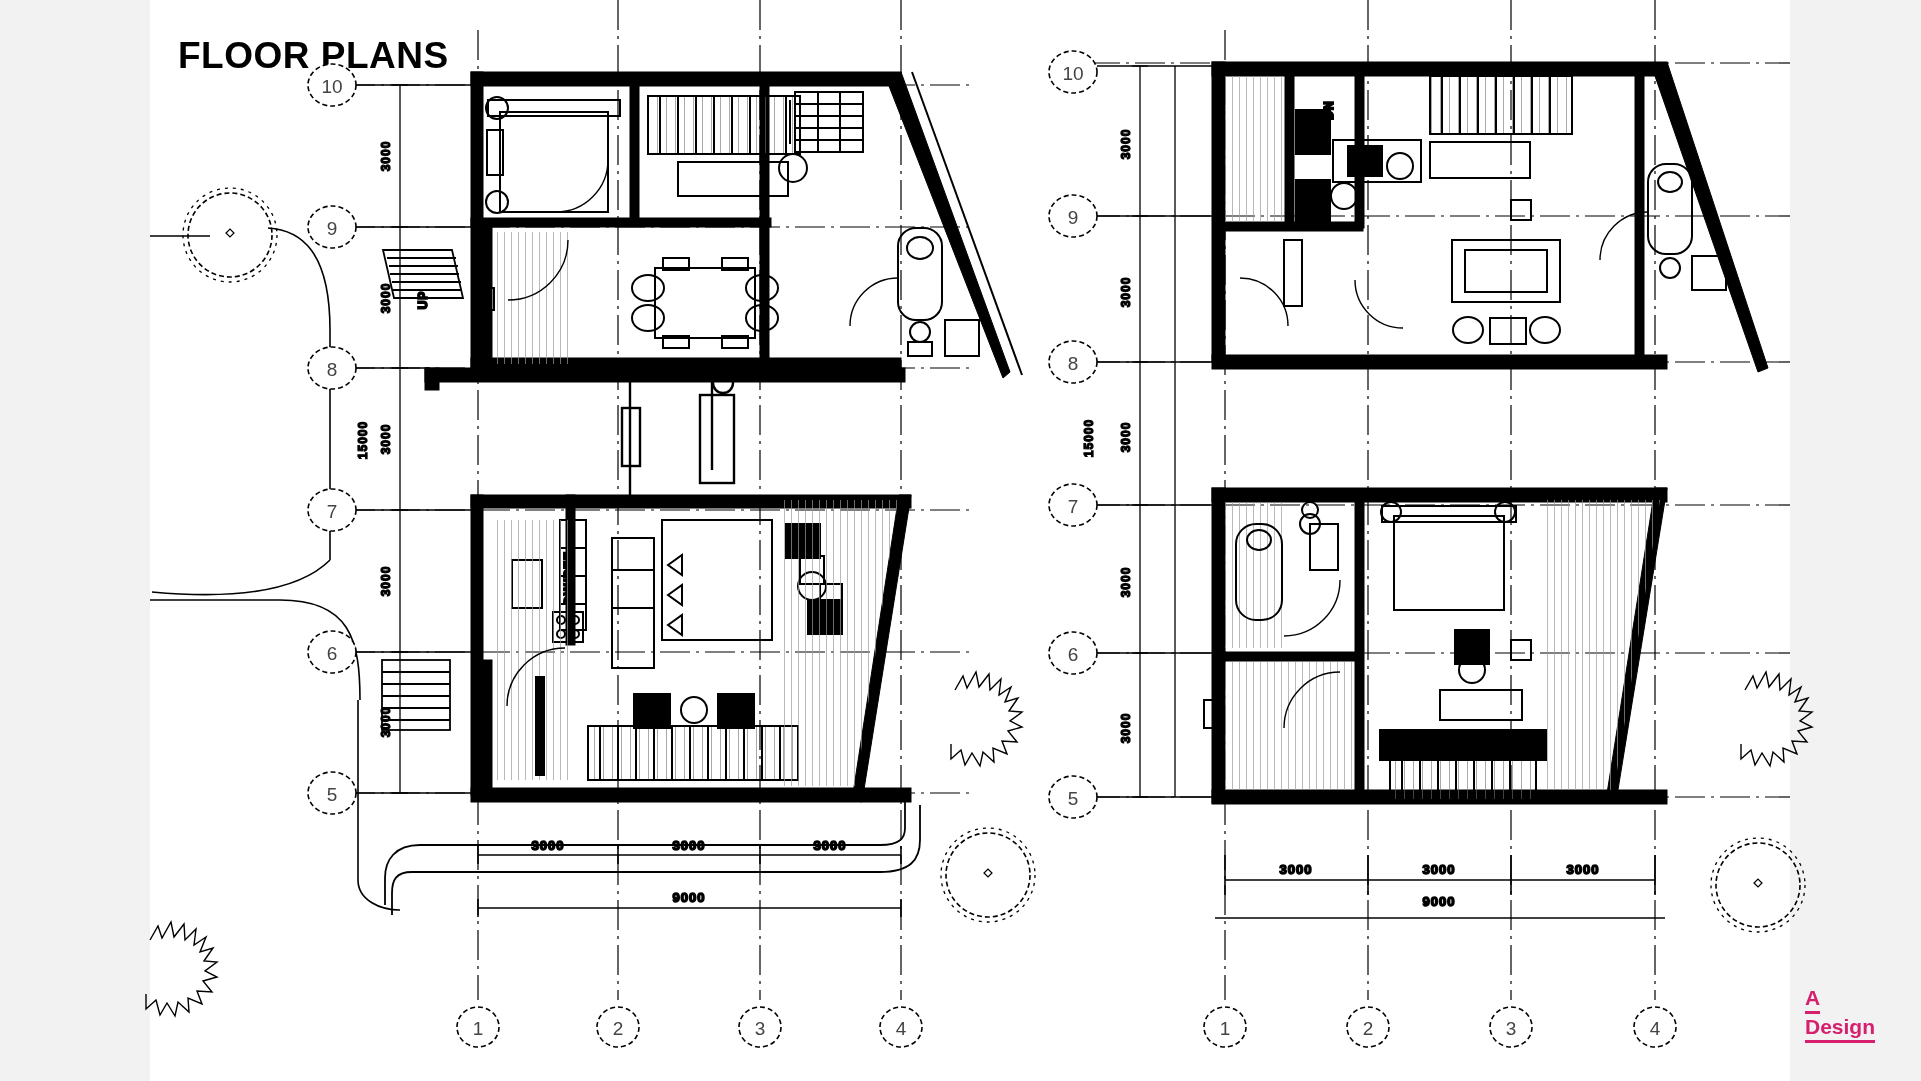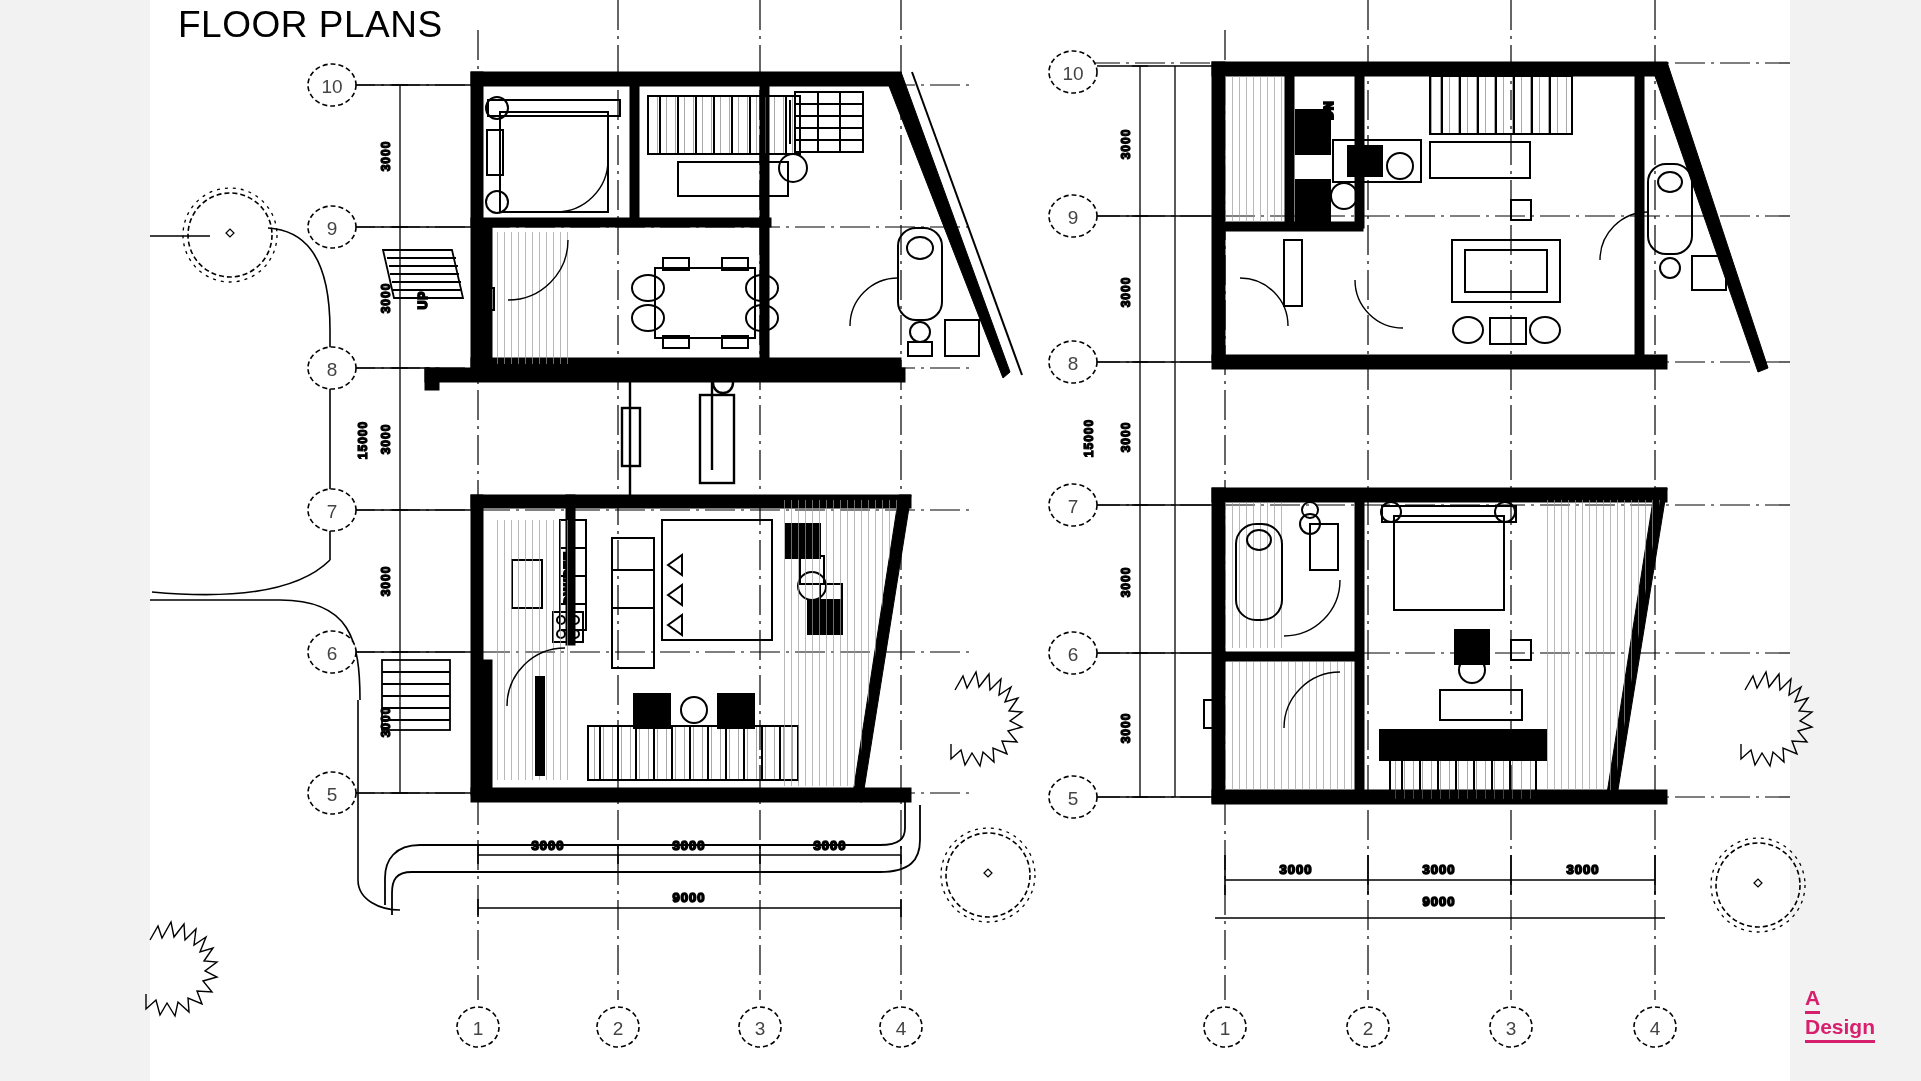--- a/index.html
+++ b/index.html
@@ -1,19 +1,19 @@
 <!DOCTYPE html>
 <html><head>
 <meta charset="utf-8">
 <style>
   html,body{margin:0;padding:0;background:#f2f2f2;}
   body{width:1921px;height:1081px;overflow:hidden;font-family:"Liberation Sans",sans-serif;}
   #sheet{position:relative;width:1921px;height:1081px;background:#f2f2f2;}
   #paper{position:absolute;left:150px;top:0;width:1640px;height:1081px;background:#ffffff;}
-  .ttl{position:absolute;left:178px;top:4px;font-size:37px;font-weight:normal;letter-spacing:.5px;color:#000;}
+  .ttl{position:absolute;left:178px;top:35px;font-size:37px;font-weight:bold;letter-spacing:.5px;color:#000;}
   svg{position:absolute;left:0;top:0;}
   .bub text{font-family:"Liberation Sans",sans-serif;font-size:19px;fill:#444;text-anchor:middle;dominant-baseline:central;font-weight:normal;}
   .dimtxt{font-family:"Liberation Sans",sans-serif;font-size:13px;font-weight:bold;fill:#000;text-anchor:middle;letter-spacing:1px;}
   .vdim{font-family:"Liberation Sans",sans-serif;font-size:12px;font-weight:bold;fill:#000;text-anchor:middle;letter-spacing:1px;}
   .logo{position:absolute;left:1805px;top:985px;color:#d6206e;font-size:21px;font-weight:bold;line-height:26px;}
   .logo span{display:block;border-bottom:3px solid #d6206e;width:-moz-fit-content;width:fit-content;}
 </style>
 </head>
 <body>
 

